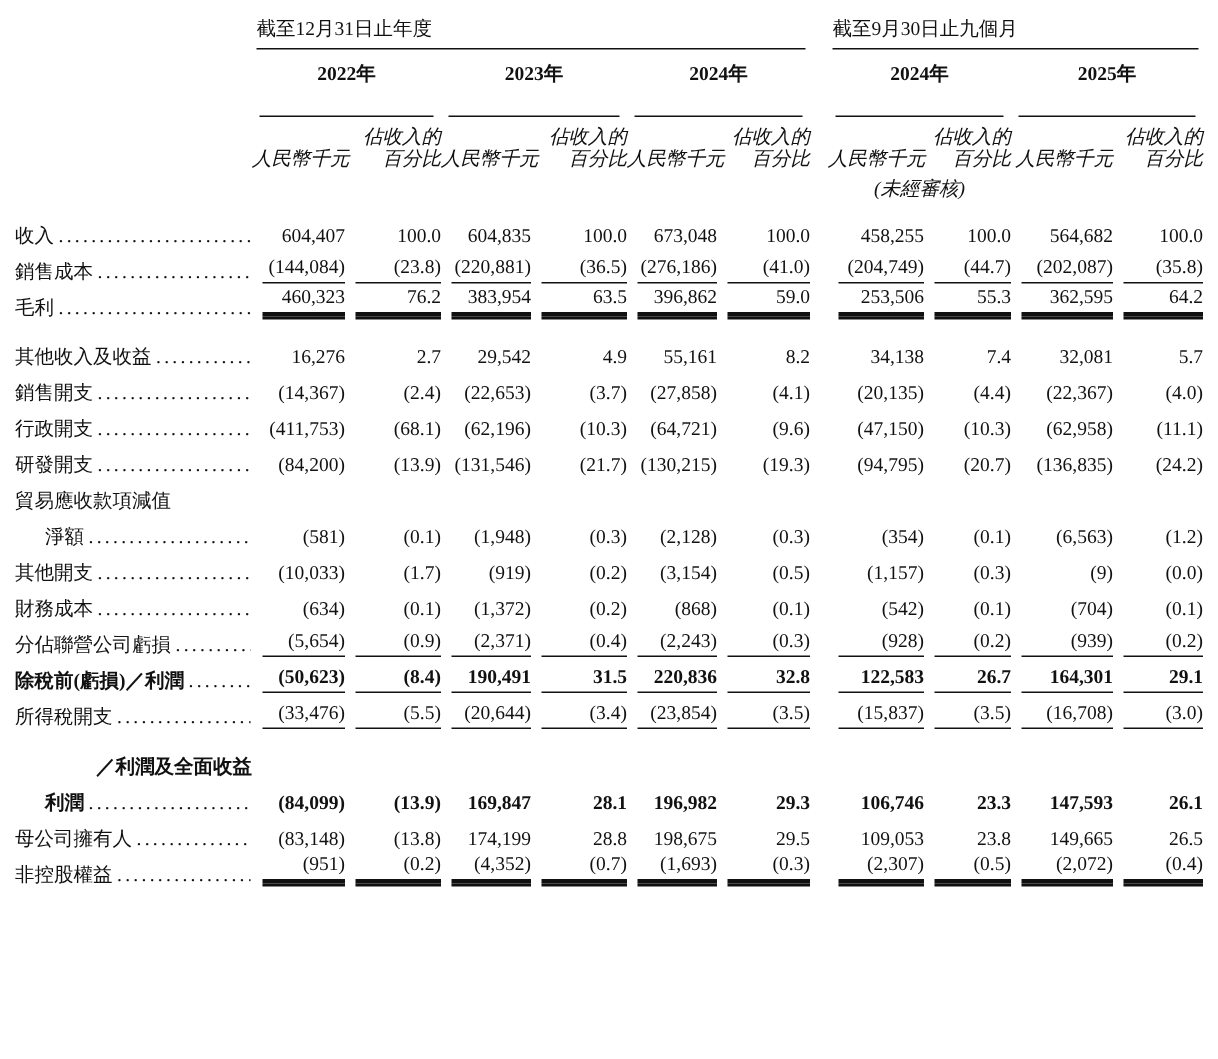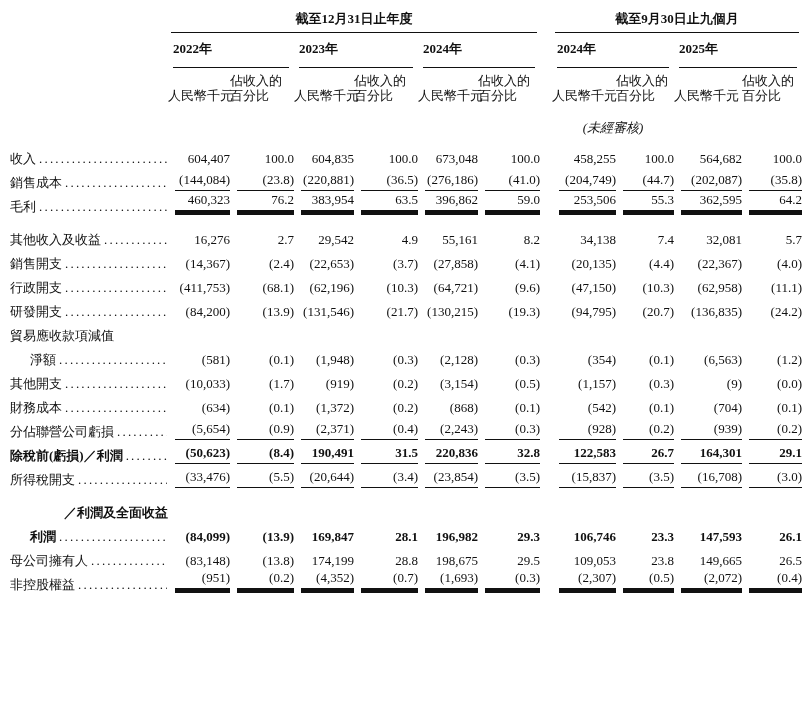--- a/index.html
+++ b/index.html
@@ -11,45 +11,45 @@
     font-size: 13px;
     padding: 10px 10px 6px 10px;
     overflow: hidden;
   }
   .grid {
     display: grid;
     grid-template-columns: 158px 62px 64px 60px 64px 60px 62px 12px 64px 58px 68px 60px;
   }
   
   .group-title {
+    font-weight: 400;
+    border-bottom: 1.4px solid #111;
+    padding-bottom: 4px;
+    margin: 0 3px;
+    white-space: nowrap;
+  }
+  .year {
     text-align: center;
     font-weight: 700;
     border-bottom: 1.4px solid #111;
-    padding-bottom: 4px;
-    margin: 0 3px;
-    white-space: nowrap;
-  }
-  .year {
-    text-align: left;
-    font-weight: 700;
-    border-bottom: 1.4px solid #111;
-    padding-bottom: 9px;
+    padding-bottom: 19px;
     margin: 7px 5px 0 5px;
     white-space: nowrap;
   }
   .hdr-row { margin-top: 5px; }
   .unit {
-    text-align: left;
+    font-style: italic;
+    text-align: right;
     line-height: 15px;
     white-space: nowrap;
   }
   .unaudited {
     font-style: italic;
     text-align: center;
-    margin-top: 17px;
+    margin-top: 5px;
     line-height: 15px;
     white-space: nowrap;
   }
   
   #table-rows { margin-top: 9px; }
   .row { min-height: 24px; align-items: end; padding-bottom: 1px; }
   .row.bold { font-weight: 700; }
   .row.mb { margin-bottom: 9px; }
   .label-cell {
     display: flex;

